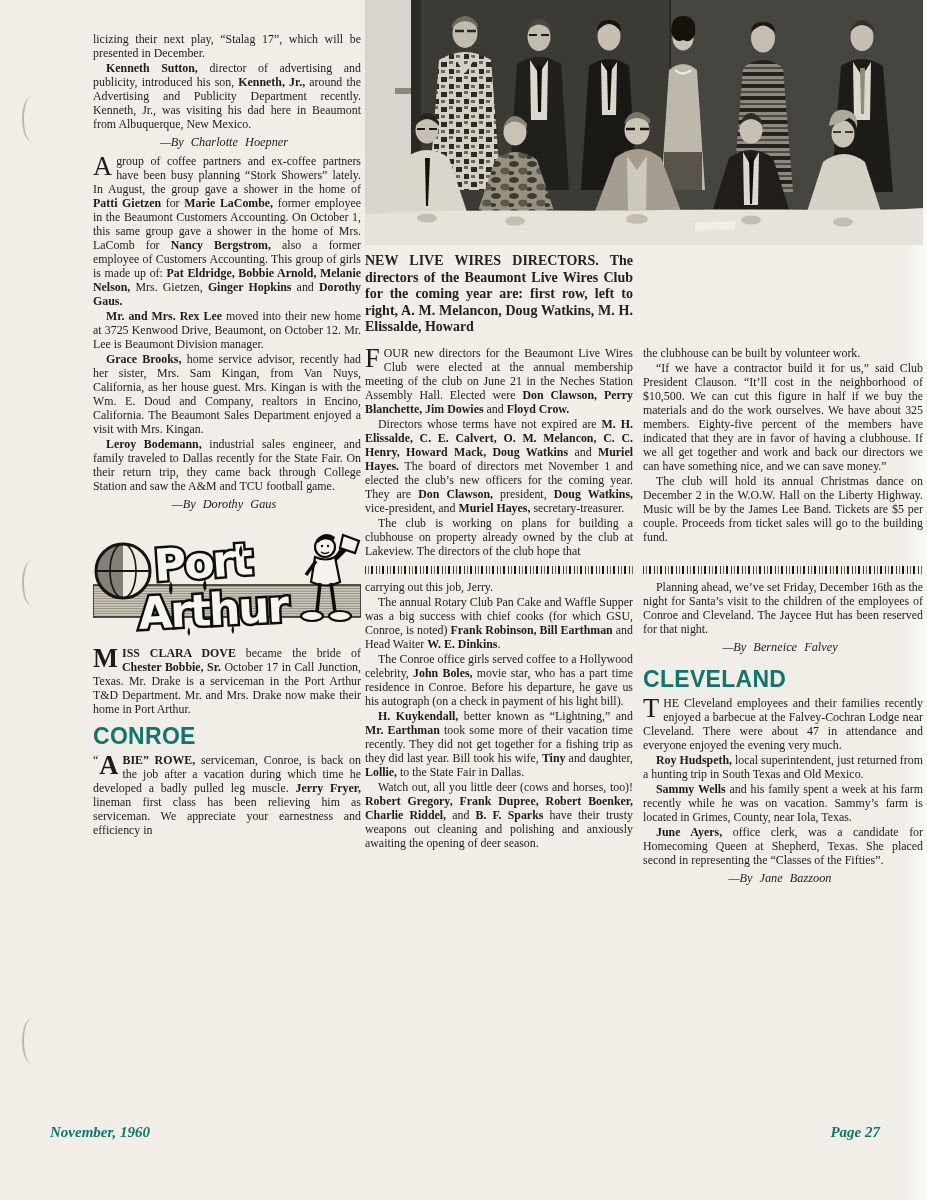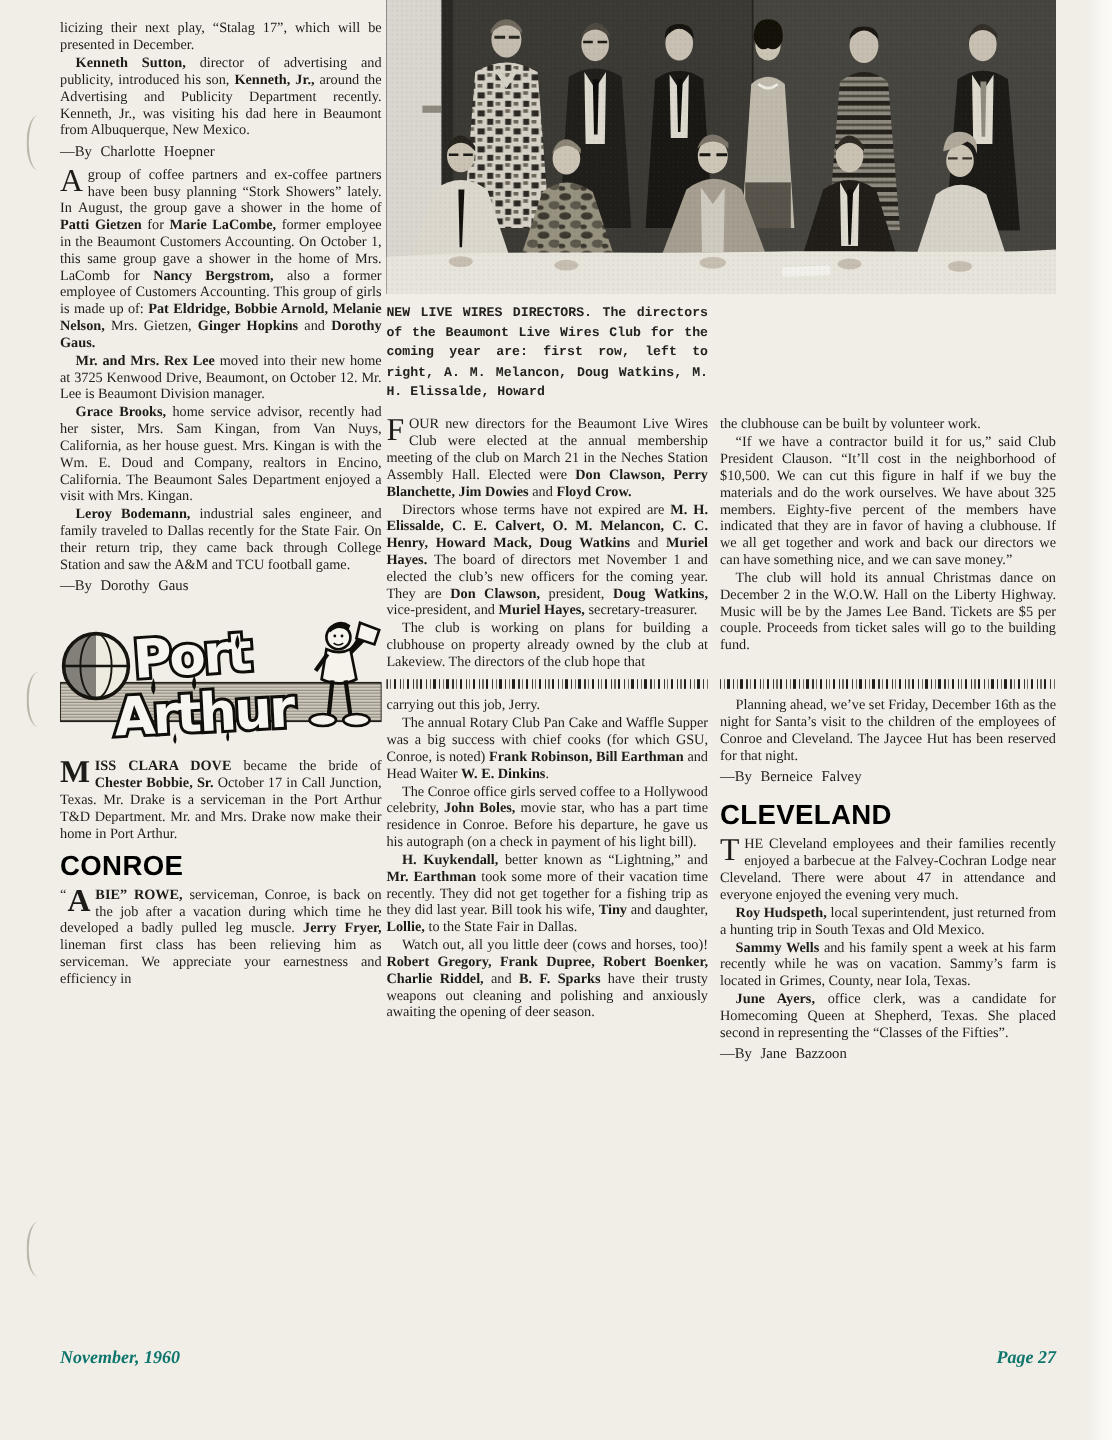--- a/index.html
+++ b/index.html
@@ -3,56 +3,56 @@
 <meta charset="utf-8">
 <style>
   * { box-sizing: border-box; }
   html, body { margin: 0; padding: 0; }
   body {
     width: 927px; height: 1200px; position: relative; overflow: hidden;
     background: #f1eee7; color: #1e1c18;
     font-family: "Liberation Serif", "DejaVu Serif", serif;
   }
   .content { position: absolute; left: 50px; top: 0; width: 830px; display: flex; gap: 4px; }
-  .col-left { width: 268px; padding-top: 16px; }
+  .col-left { width: 268px; padding-top: 32px; margin-left: 43px; }
   .right-area { width: 558px; }
   .photo-wrap { width: 558px; height: 245px; overflow: hidden; background: #44423d; }
   .photo-wrap svg { display: block; }
   .caption-row { display: flex; gap: 10px; margin-top: 8px; }
   .caption {
-    width: 268px; font-family: Liberation Mono, monospace;
-    font-weight: bold; font-size: 11px; line-height: 16.5px;
+    width: 268px; font-family: Liberation Serif, serif;
+    font-weight: bold; font-size: 14px; line-height: 16.5px;
     text-align: justify; color: #23221e;
   }
   .caption.right { width: 280px; }
   .two-col { display: flex; gap: 10px; margin-top: 10px; }
   .col-middle { width: 268px; }
   .col-right { width: 280px; }
   .divider-row { display: flex; gap: 10px; margin: 7px 0 6px; }
   .divider {
     height: 8px; flex: 1;
     background: repeating-linear-gradient(90deg,
       #35332e 0 1px, rgba(0,0,0,0) 1px 3px,
       #6e6a61 3px 4px, rgba(0,0,0,0) 4px 6px,
       #201e1b 6px 8px, rgba(0,0,0,0) 8px 11px);
   }
   .para { font-size: 11.9px; line-height: 14px; text-align: justify; margin: 0 0 1px 0; }
   .para.indent { text-indent: 13px; }
   .b { font-weight: bold; }
   .byline {
-    font-size: 12.3px; line-height: 17px;
-    text-align: left; padding: 2px 6px 3px 0; word-spacing: 4px;
+    font-size: 12.3px; font-style: italic; line-height: 17px;
+    text-align: center; padding: 2px 6px 3px 0; word-spacing: 4px;
   }
   .dropcap { float: left; font-size: 26.5px; line-height: 23px; padding: 1px 4px 0 0; }
   .dropcap.b { font-weight: bold; }
   .lead { float: left; font-size: 12px; line-height: 15px; padding: 0 1px 0 0; }
   h2.heading {
     font-family: "Liberation Sans", "DejaVu Sans", sans-serif;
     font-size: 23px; font-weight: bold; letter-spacing: 0.3px;
-    margin: 7px 0 3px 0; color: #000000;
+    margin: 7px 0 3px 0; color: #0f766e;
   }
   .pa-logo { margin: 9px 0 5px 0; }
   .footer {
     position: absolute; left: 50px; right: 47px; top: 1124px;
     display: flex; justify-content: space-between;
     font-size: 15px; font-weight: bold; font-style: italic; color: #0f766e;
   }
   .binding-mark {
     position: absolute; left: 22px; width: 20px; height: 46px;
     border-left: 2.5px solid #bcb7aa; border-radius: 50%;
@@ -252,21 +252,21 @@
         <rect width="558" height="245" fill="url(#grain)"></rect>
       </svg>
     </div>
 
     <div class="caption-row">
       <div class="caption">NEW LIVE WIRES DIRECTORS.  The directors of the Beaumont Live Wires Club for the coming year are: first row, left to right, A. M. Melancon, Doug Watkins, M. H. Elissalde, Howard</div>
     </div>
 
     <div class="two-col">
       <div class="col-middle">
-          <p class="para"><span class="dropcap">F</span><span>OUR new directors for the Beaumont Live Wires Club were elected at the annual membership meeting of the club on March 21 in the Neches Station Assembly Hall. Elected were </span><span class="b">Don Clawson, Perry Blanchette, Jim Dowies</span><span> and </span><span class="b">Floyd Crow.</span></p>
+          <p class="para"><span class="dropcap">F</span><span>OUR new directors for the Beaumont Live Wires Club were elected at the annual membership meeting of the club on June 21 in the Neches Station Assembly Hall. Elected were </span><span class="b">Don Clawson, Perry Blanchette, Jim Dowies</span><span> and </span><span class="b">Floyd Crow.</span></p>
           <p class="para indent"><span>Directors whose terms have not expired are </span><span class="b">M. H. Elissalde, C. E. Calvert, O. M. Melancon, C. C. Henry, Howard Mack, Doug Watkins</span><span> and </span><span class="b">Muriel Hayes.</span><span> The board of directors met November 1 and elected the club’s new officers for the coming year. They are </span><span class="b">Don Clawson,</span><span> president, </span><span class="b">Doug Watkins,</span><span> vice-president, and </span><span class="b">Muriel Hayes,</span><span> secretary-treasurer.</span></p>
           <p class="para indent"><span>The club is working on plans for building a clubhouse on property already owned by the club at Lakeview. The directors of the club hope that</span></p>
         </div>
       <div class="col-right">
           <p class="para"><span>the clubhouse can be built by volunteer work.</span></p>
           <p class="para indent"><span>“If we have a contractor build it for us,” said Club President Clauson. “It’ll cost in the neighborhood of $10,500. We can cut this figure in half if we buy the materials and do the work ourselves. We have about 325 members. Eighty-five percent of the members have indicated that they are in favor of having a clubhouse. If we all get together and work and back our directors we can have something nice, and we can save money.”</span></p>
           <p class="para indent"><span>The club will hold its annual Christmas dance on December 2 in the W.O.W. Hall on the Liberty Highway. Music will be by the James Lee Band. Tickets are $5 per couple. Proceeds from ticket sales will go to the building fund.</span></p>
         </div>
     </div>
 

